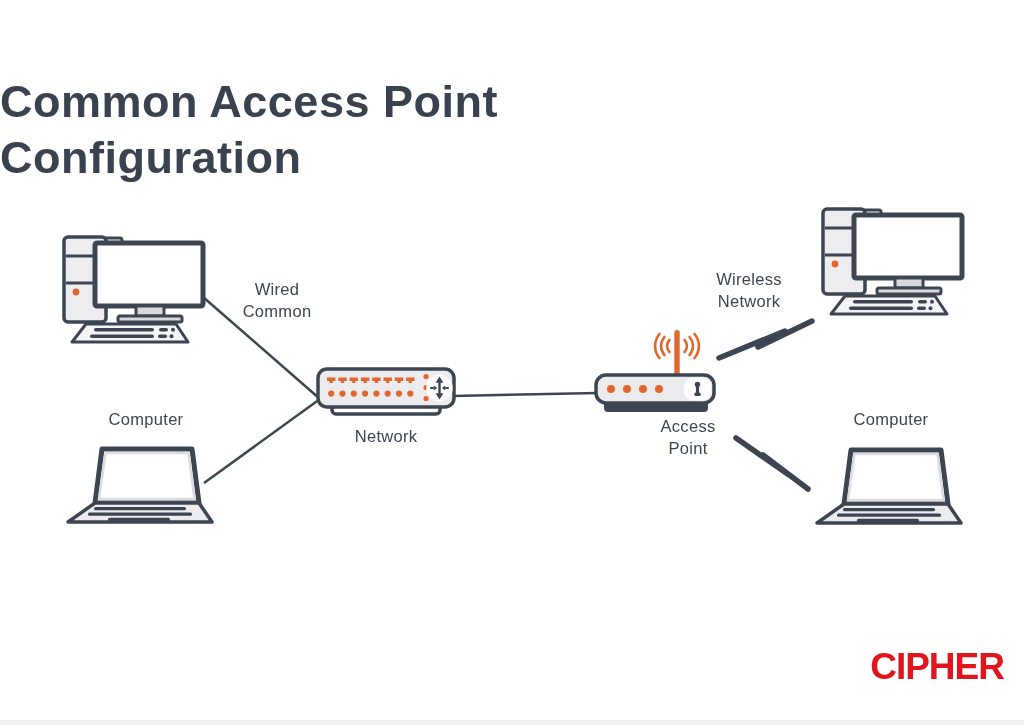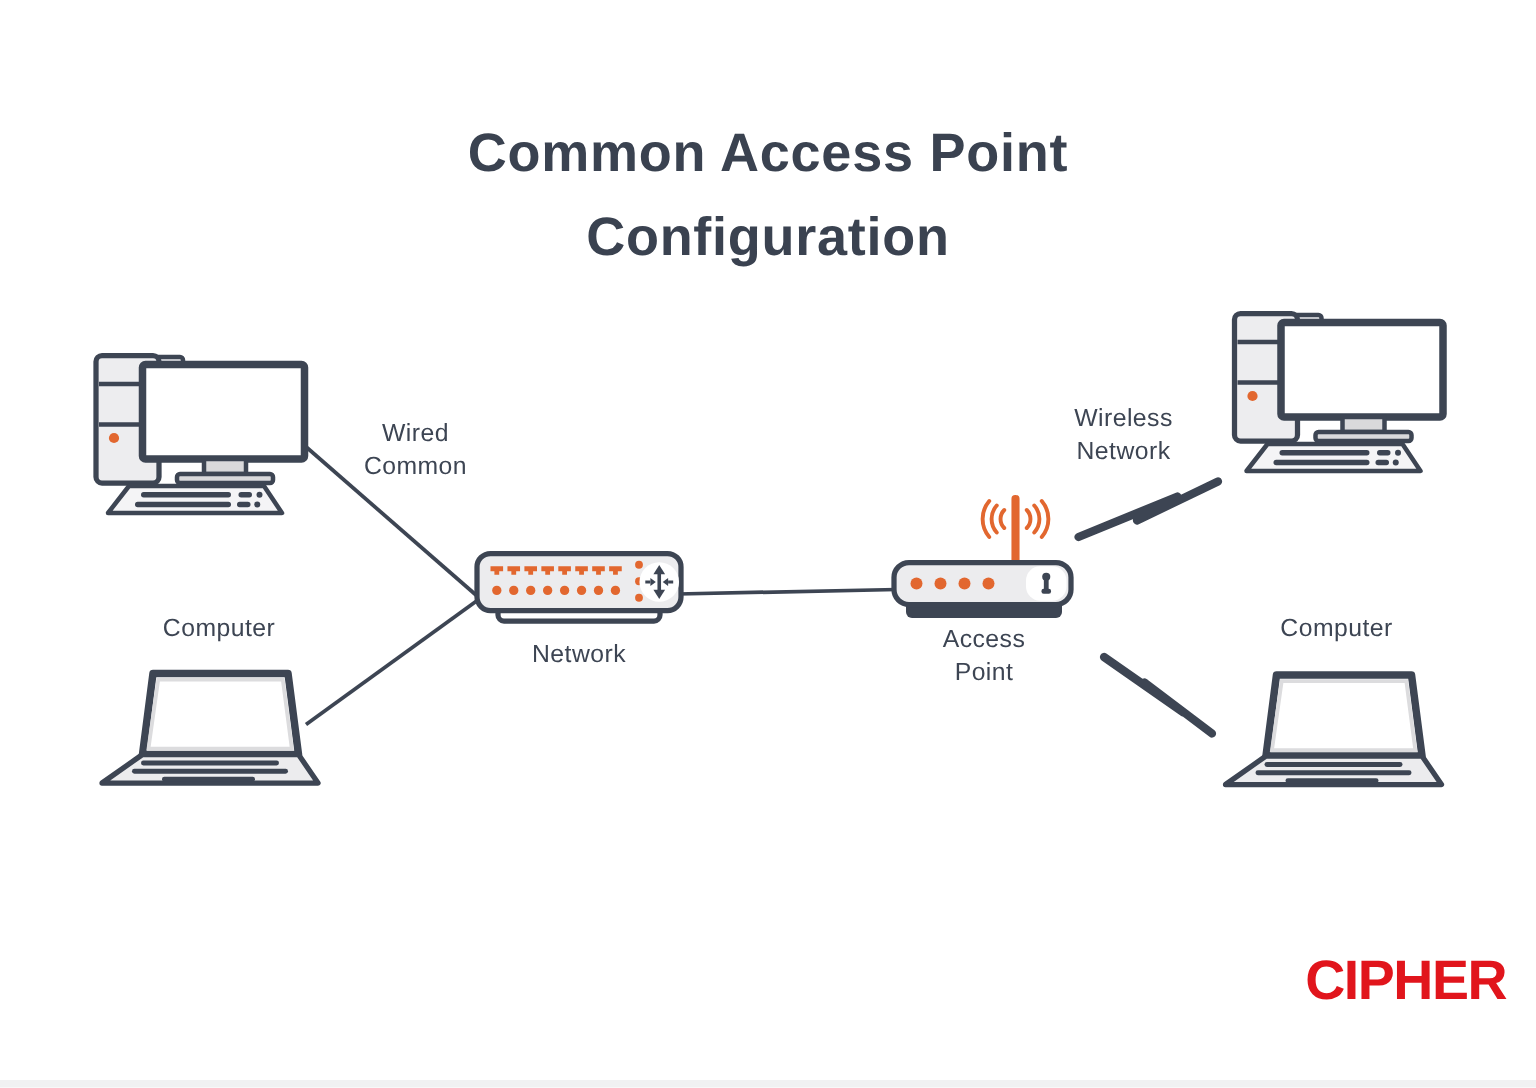--- a/index.html
+++ b/index.html
@@ -4,32 +4,31 @@
 <style>
   html,body{margin:0;padding:0;}
   body{
     width:1024px;height:725px;position:relative;overflow:hidden;
     background:#ffffff;
     font-family:"Liberation Sans", sans-serif;
   }
   .canvas{position:absolute;inset:0;}
   .title{
     position:absolute;top:74px;left:0;right:0;margin:0;
-    text-align:center;
-    font-size:36px;font-weight:700;line-height:56px;letter-spacing:.5px;
+    font-size:45px;font-weight:700;line-height:56px;letter-spacing:.5px;
     color:#3a4250;white-space:pre-line;
   }
   svg.diagram{position:absolute;left:0;top:0;}
   .lbl{
     position:absolute;transform:translate(-50%,-50%);
     font-size:16.5px;font-weight:500;line-height:22px;letter-spacing:.3px;
     color:#3d4553;text-align:center;white-space:pre-line;
   }
   .logo{
-    position:absolute;top:633px;right:20px;
+    position:absolute;top:646px;right:20px;
     display:flex;align-items:baseline;gap:9px;
     font-size:37px;font-weight:800;letter-spacing:-1px;
     font-family:"Liberation Sans", sans-serif;
   }
   .logo .p1{color:#e1151c;}
   .logo .p2{color:#1c1c1e;}
   .bottom-strip{
     position:absolute;left:0;right:0;bottom:0;height:5px;background:#f1f1f2;
   }
 </style>
@@ -150,21 +149,21 @@
     <g fill="none" stroke="#3d4553" stroke-width="5.5" stroke-linecap="round" stroke-linejoin="round">
       <polyline points="719,358 785,331 758,347 812,321"></polyline>
       <polyline points="736,438 789,475 763,455 808,489"></polyline>
     </g>
   </svg>
 
   <div class="lbl" style="left:277px;top:300px">Wired
 Common</div>
   <div class="lbl" style="left:146px;top:419px">Computer</div>
   <div class="lbl" style="left:386px;top:436px">Network</div>
-  <div class="lbl" style="left:656px;top:437px">Access
+  <div class="lbl" style="left:688px;top:437px">Access
 Point</div>
   <div class="lbl" style="left:749px;top:290px">Wireless
 Network</div>
   <div class="lbl" style="left:891px;top:419px">Computer</div>
 
   <div class="logo">
     <span class="p1">CIPHER</span>
   </div>
 
   <div class="bottom-strip"></div>

